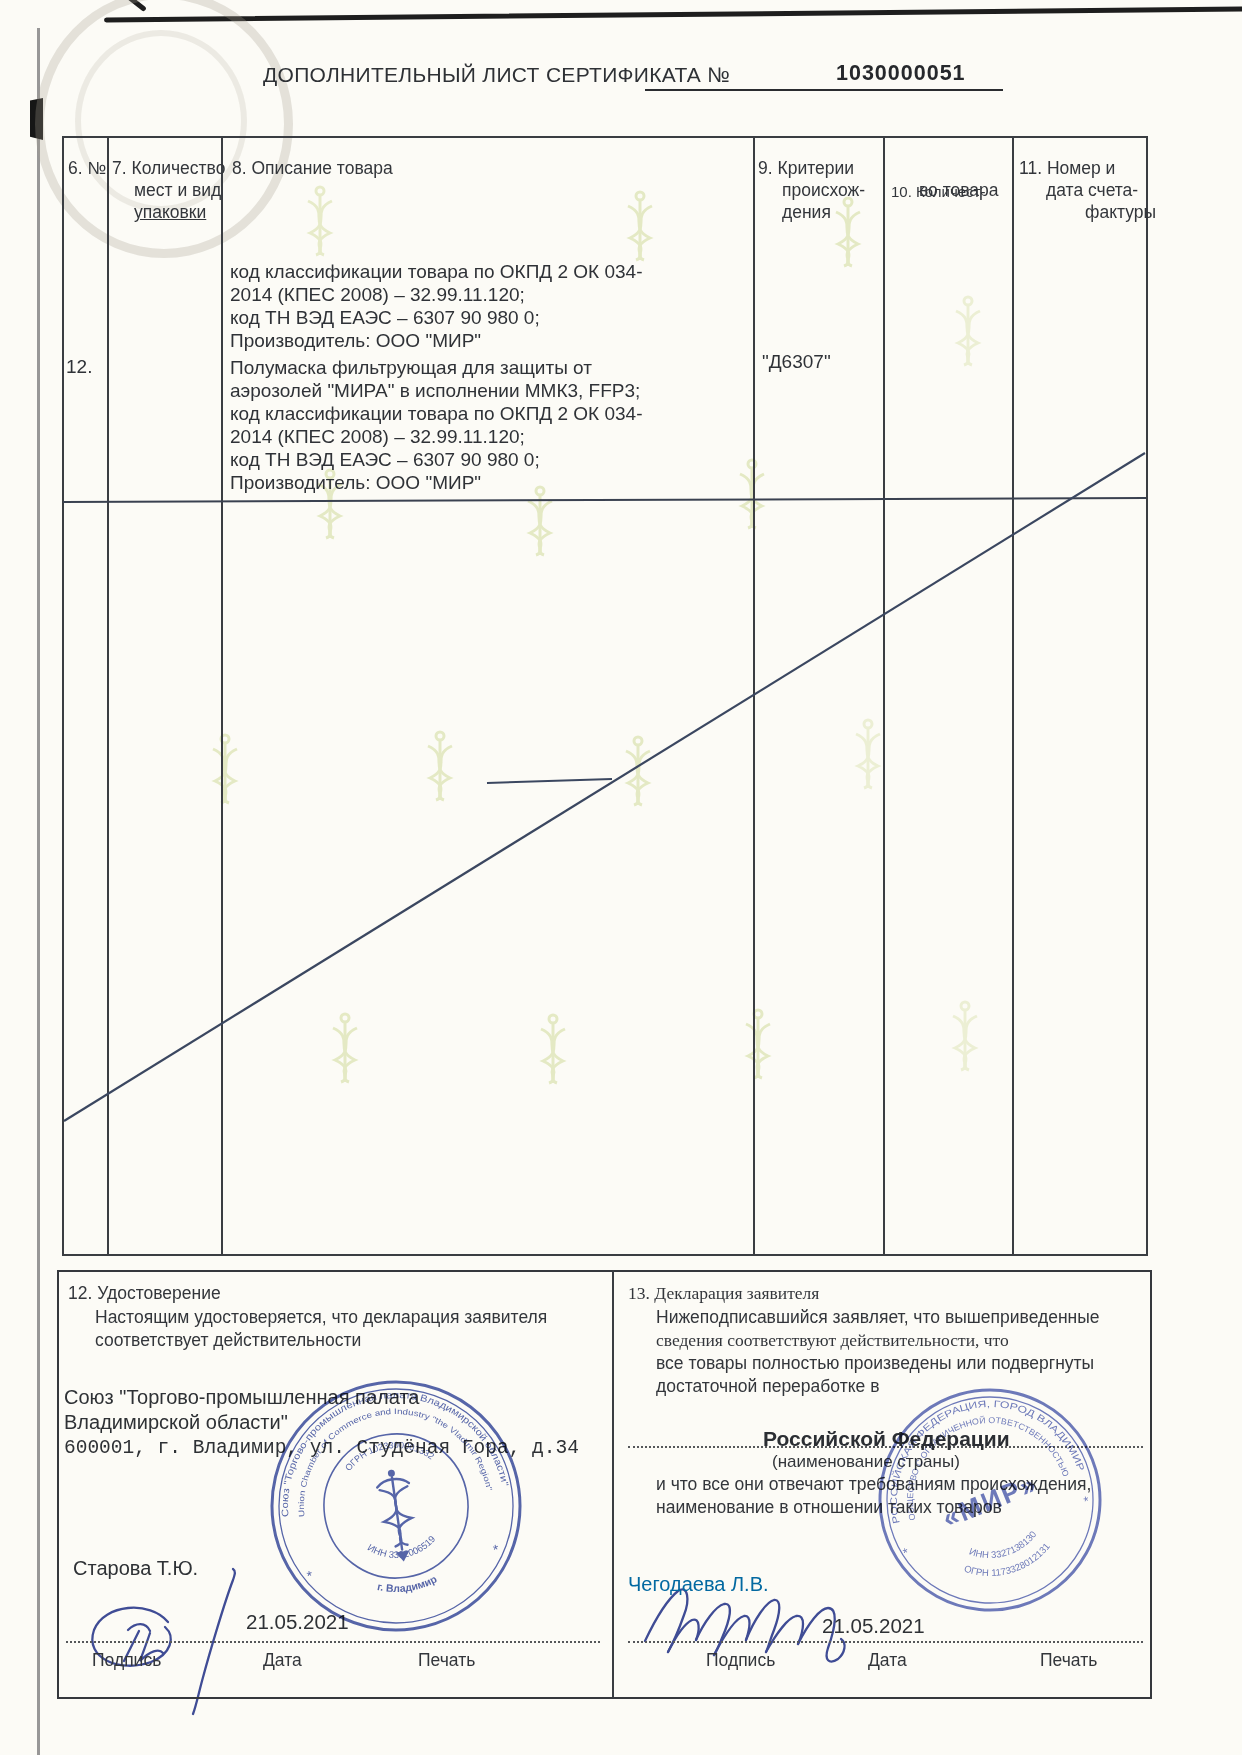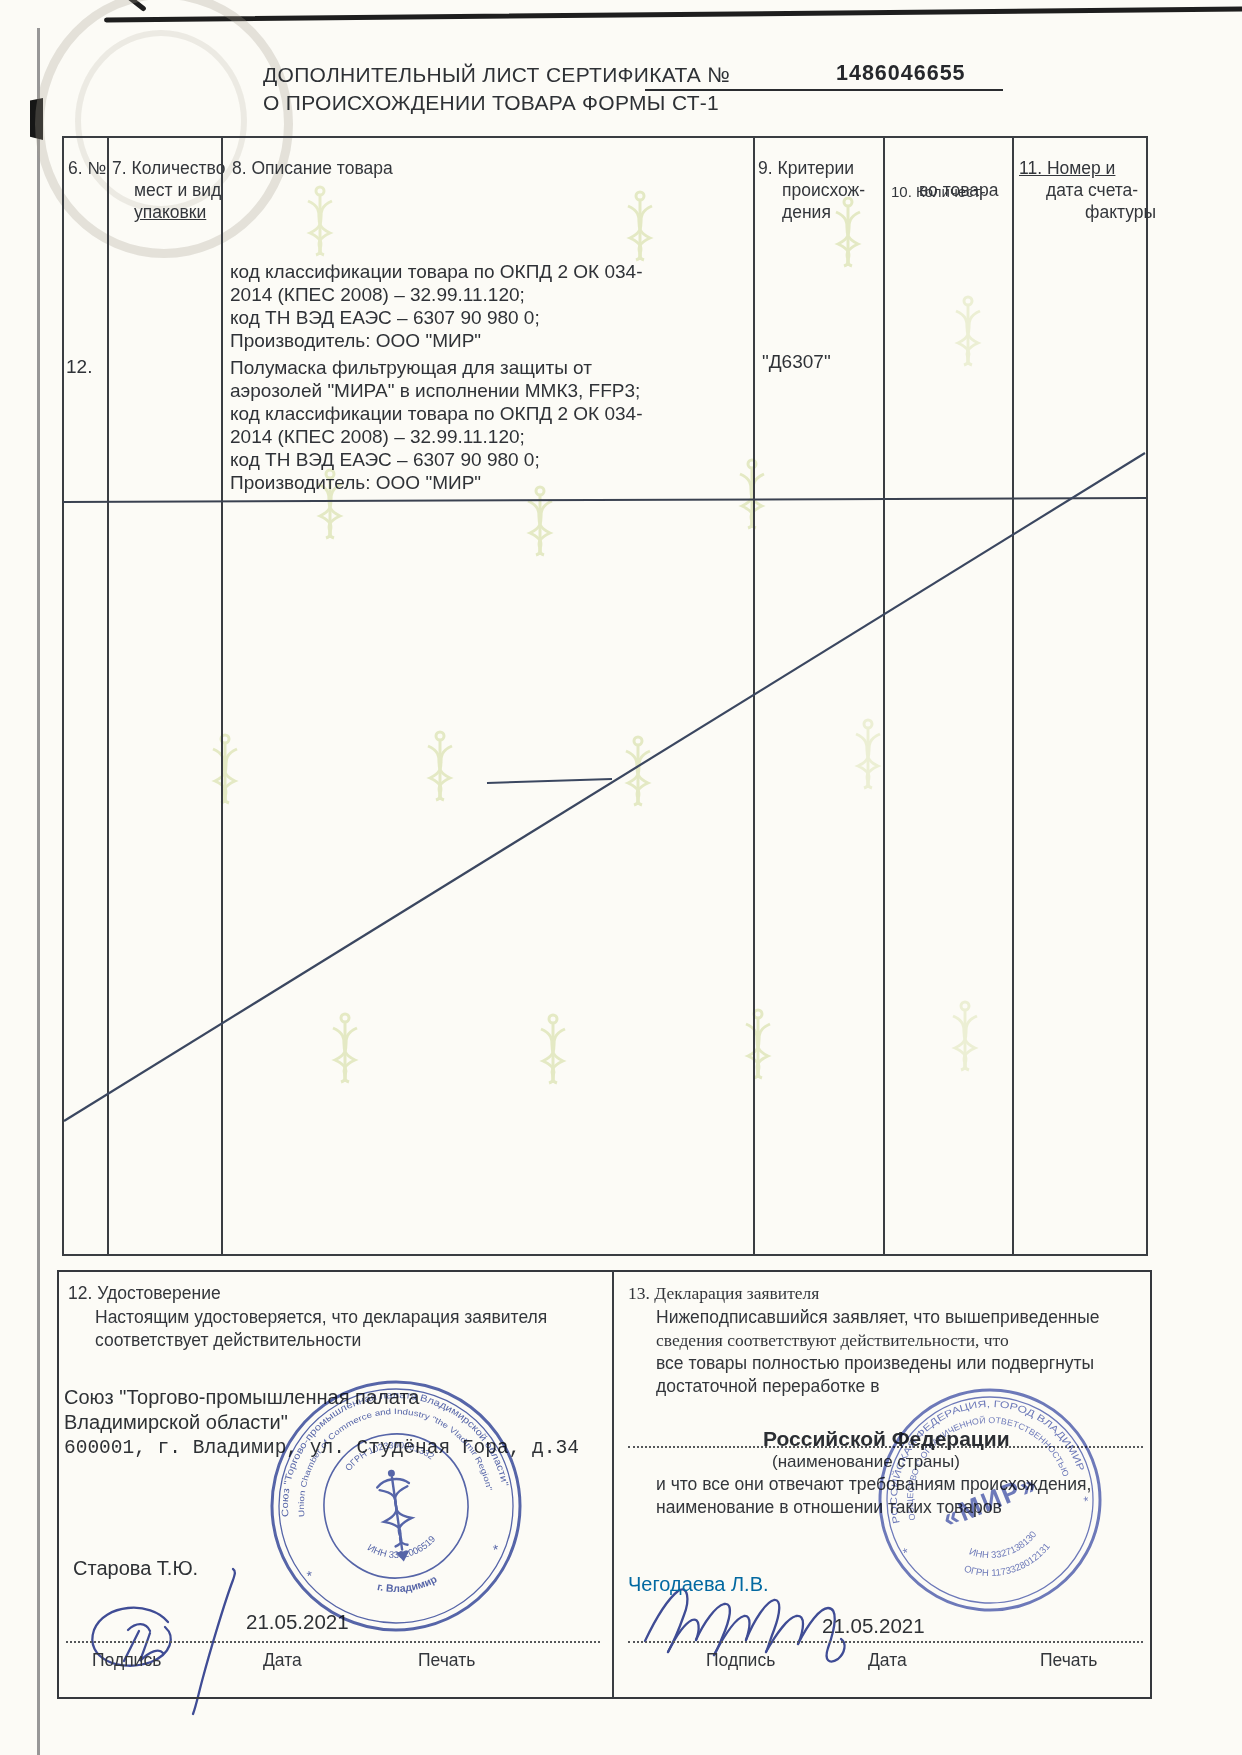--- a/index.html
+++ b/index.html
@@ -45,22 +45,21 @@
 
   <div class="scan" style="left:104px;top:12px;width:1140px;height:5px;background:#1e1e1e;transform:rotate(-0.55deg);border-radius:3px;"></div>
   <div class="scan" style="left:106px;top:-6px;width:44px;height:5px;background:#1e1e1e;transform:rotate(38deg);border-radius:3px;"></div>
   <div class="scan" style="left:37px;top:28px;width:2.5px;height:1727px;background:rgba(70,70,72,0.55);"></div>
   <div class="scan" style="left:30px;top:98px;width:13px;height:42px;background:#161616;clip-path:polygon(0 6%,100% 0,100% 100%,0 92%);"></div>
   <div class="scan" style="left:35px;top:-10px;width:240px;height:250px;border:9px solid rgba(165,158,145,0.28);border-radius:50%;"></div>
   <div class="scan" style="left:75px;top:30px;width:160px;height:170px;border:6px solid rgba(165,158,145,0.18);border-radius:50%;"></div>
 
   <div class="txt" style="left:263px;top:64px;font-size:21px;letter-spacing:0.3px;color:#2e3135;">ДОПОЛНИТЕЛЬНЫЙ ЛИСТ СЕРТИФИКАТА №</div>
   <div class="hline" style="left:645px;top:89px;width:358px;height:2px;background:#2a2c30;"></div>
-  <div class="txt" style="left:836px;top:63px;font-size:21.5px;font-weight:bold;letter-spacing:1px;color:#26282c;">1486046655</div>
-  <div class="txt" style="left:263px;top:92px;font-size:21px;letter-spacing:0.3px;color:#2e3135;">О ПРОИСХОЖДЕНИИ ТОВАРА ФОРМЫ СТ-1</div>
+  <div class="txt" style="left:836px;top:63px;font-size:21.5px;font-weight:bold;letter-spacing:1px;color:#26282c;">1030000051</div>
 
   <div class="hline" style="left:62px;top:136px;width:1086px;height:2px;"></div>
   <div class="hline" style="left:62px;top:1254px;width:1086px;height:2px;"></div>
   <div class="vline" style="left:62px;top:136px;width:2px;height:1120px;"></div>
   <div class="vline" style="left:107px;top:136px;width:2px;height:1120px;"></div>
   <div class="vline" style="left:221px;top:136px;width:2px;height:1120px;"></div>
   <div class="vline" style="left:753px;top:136px;width:2px;height:1120px;"></div>
   <div class="vline" style="left:883px;top:136px;width:2px;height:1120px;"></div>
   <div class="vline" style="left:1012px;top:136px;width:2px;height:1120px;"></div>
   <div class="vline" style="left:1146px;top:136px;width:2px;height:1120px;"></div>
@@ -68,21 +67,21 @@
   <div class="txt" style="left:68px;top:160px;font-size:17.5px;">6. №</div>
   <div class="txt" style="left:112px;top:160px;font-size:17.5px;">7. Количество</div>
   <div class="txt" style="left:134px;top:182px;font-size:17.5px;">мест и вид</div>
   <div class="txt" style="left:134px;top:204px;font-size:17.5px;text-decoration:underline;">упаковки</div>
   <div class="txt" style="left:232px;top:160px;font-size:17.5px;">8. Описание товара</div>
   <div class="txt" style="left:758px;top:160px;font-size:17.5px;">9. Критерии</div>
   <div class="txt" style="left:782px;top:182px;font-size:17.5px;">происхож-</div>
   <div class="txt" style="left:782px;top:204px;font-size:17.5px;">дения</div>
   <div class="txt" style="left:891px;top:160px;font-size:15px;margin-top:24px;">10. Количест-</div>
   <div class="txt" style="left:919px;top:182px;font-size:17.5px;">во товара</div>
-  <div class="txt" style="left:1019px;top:160px;font-size:17.5px;text-decoration:underline;">11. Номер и</div>
+  <div class="txt" style="left:1019px;top:160px;font-size:17.5px;">11. Номер и</div>
   <div class="txt" style="left:1046px;top:182px;font-size:17.5px;">дата счета-</div>
   <div class="txt" style="left:1046px;top:204px;font-size:17.5px;margin-left:39px;">фактуры</div>
 
   <div class="txt" style="left:230px;top:262px;font-size:19px;color:#2f3237;">код классификации товара по ОКПД 2 ОК 034-</div>
   <div class="txt" style="left:230px;top:285px;font-size:19px;color:#2f3237;">2014 (КПЕС 2008) – 32.99.11.120;</div>
   <div class="txt" style="left:230px;top:308px;font-size:19px;color:#2f3237;">код ТН ВЭД ЕАЭС – 6307 90 980 0;</div>
   <div class="txt" style="left:230px;top:331px;font-size:19px;color:#2f3237;">Производитель: ООО "МИР"</div>
 
   <div class="txt" style="left:66px;top:357px;font-size:19px;color:#2f3237;">12.</div>
 

